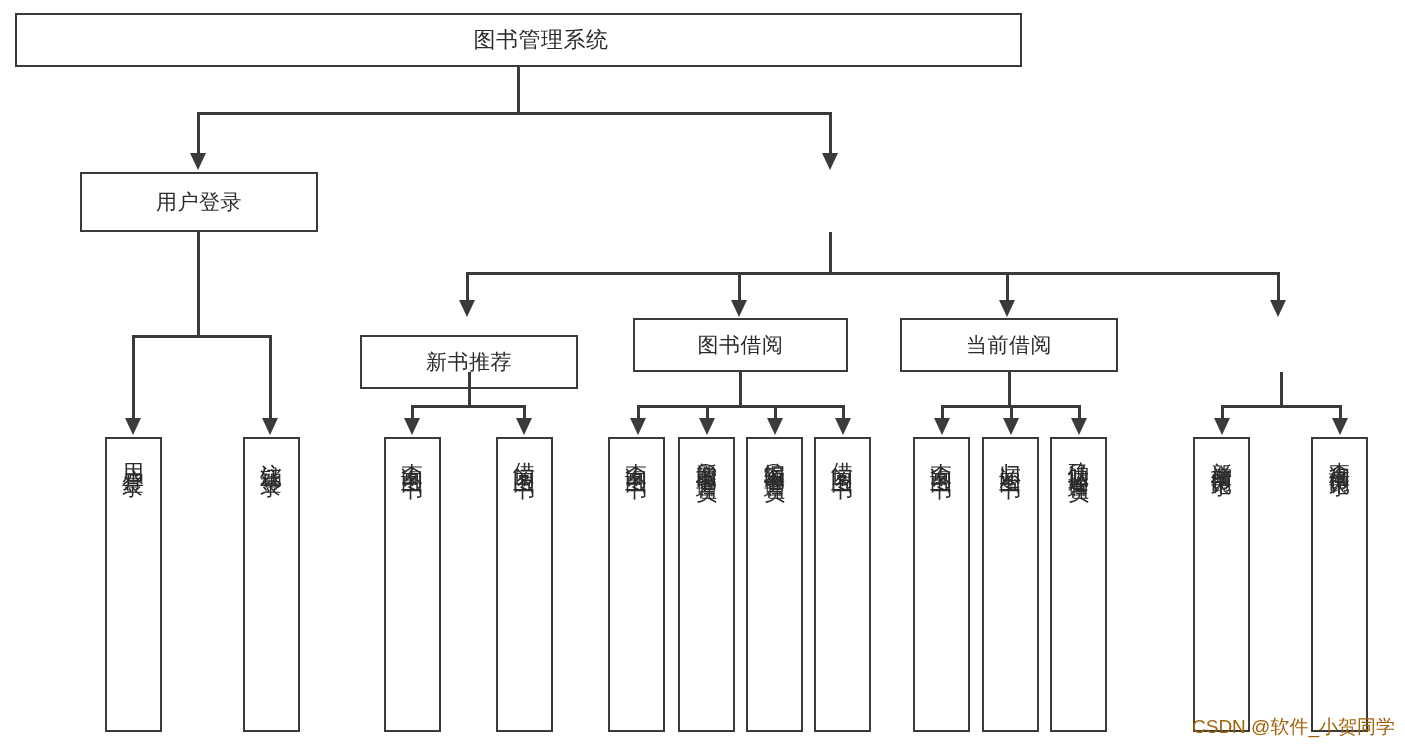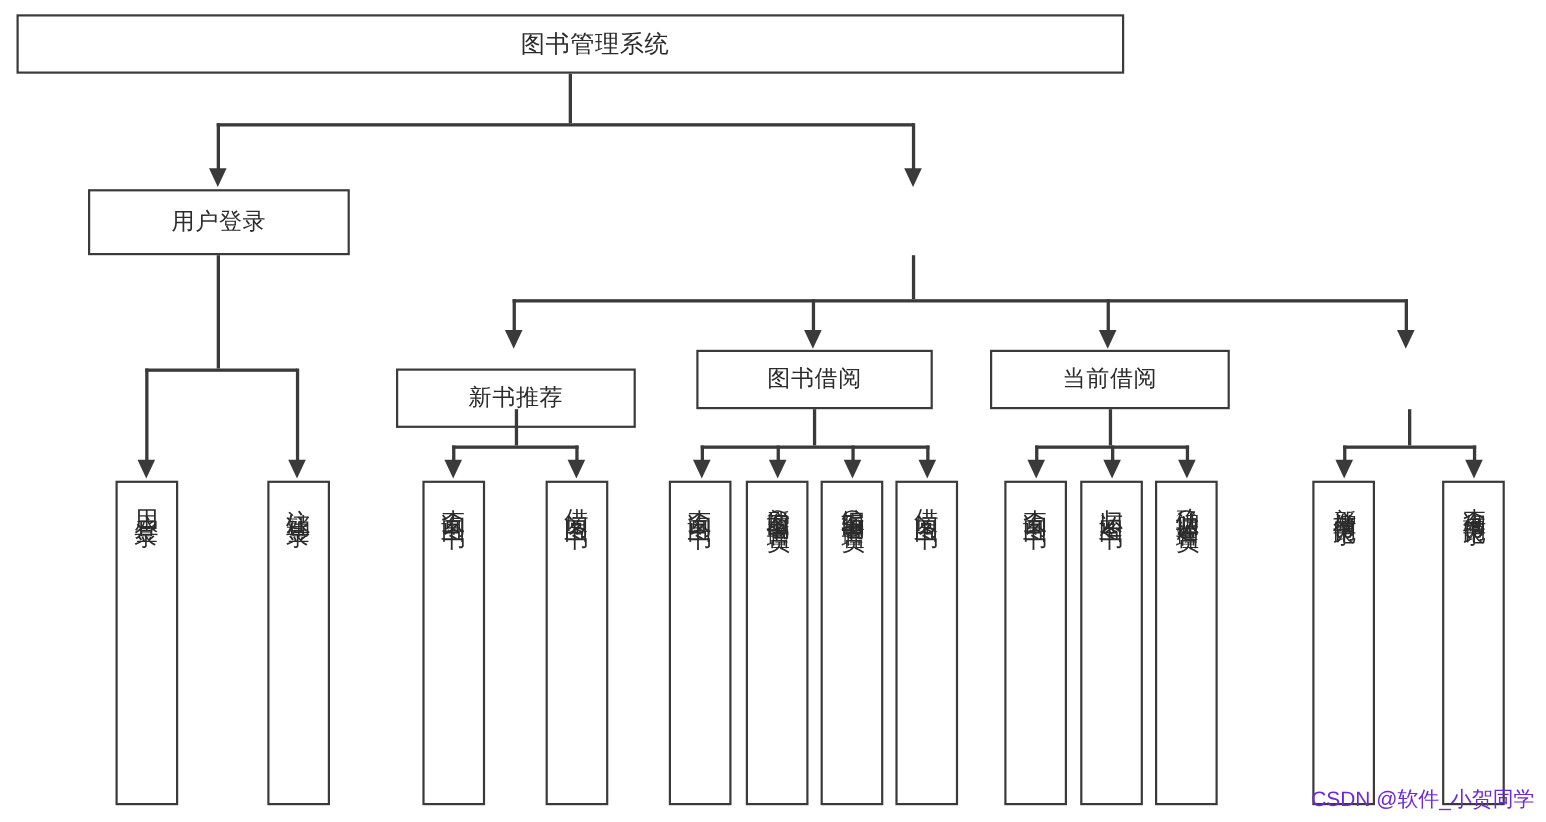--- a/index.html
+++ b/index.html
@@ -62,21 +62,21 @@
   .arrow{
     position:absolute;
     width:0;height:0;
     border-left:8px solid transparent;
     border-right:8px solid transparent;
     border-top:17px solid #3a3a3a;
   }
   
   #watermark{
     position:absolute;
-    color:#6d28d9;
+    color:#a16207;
     font-size:19px;
     white-space:nowrap;
     user-select:none;
     pointer-events:none;
   }
 </style>
 </head>
 <body>
 
 <div id="canvas">

